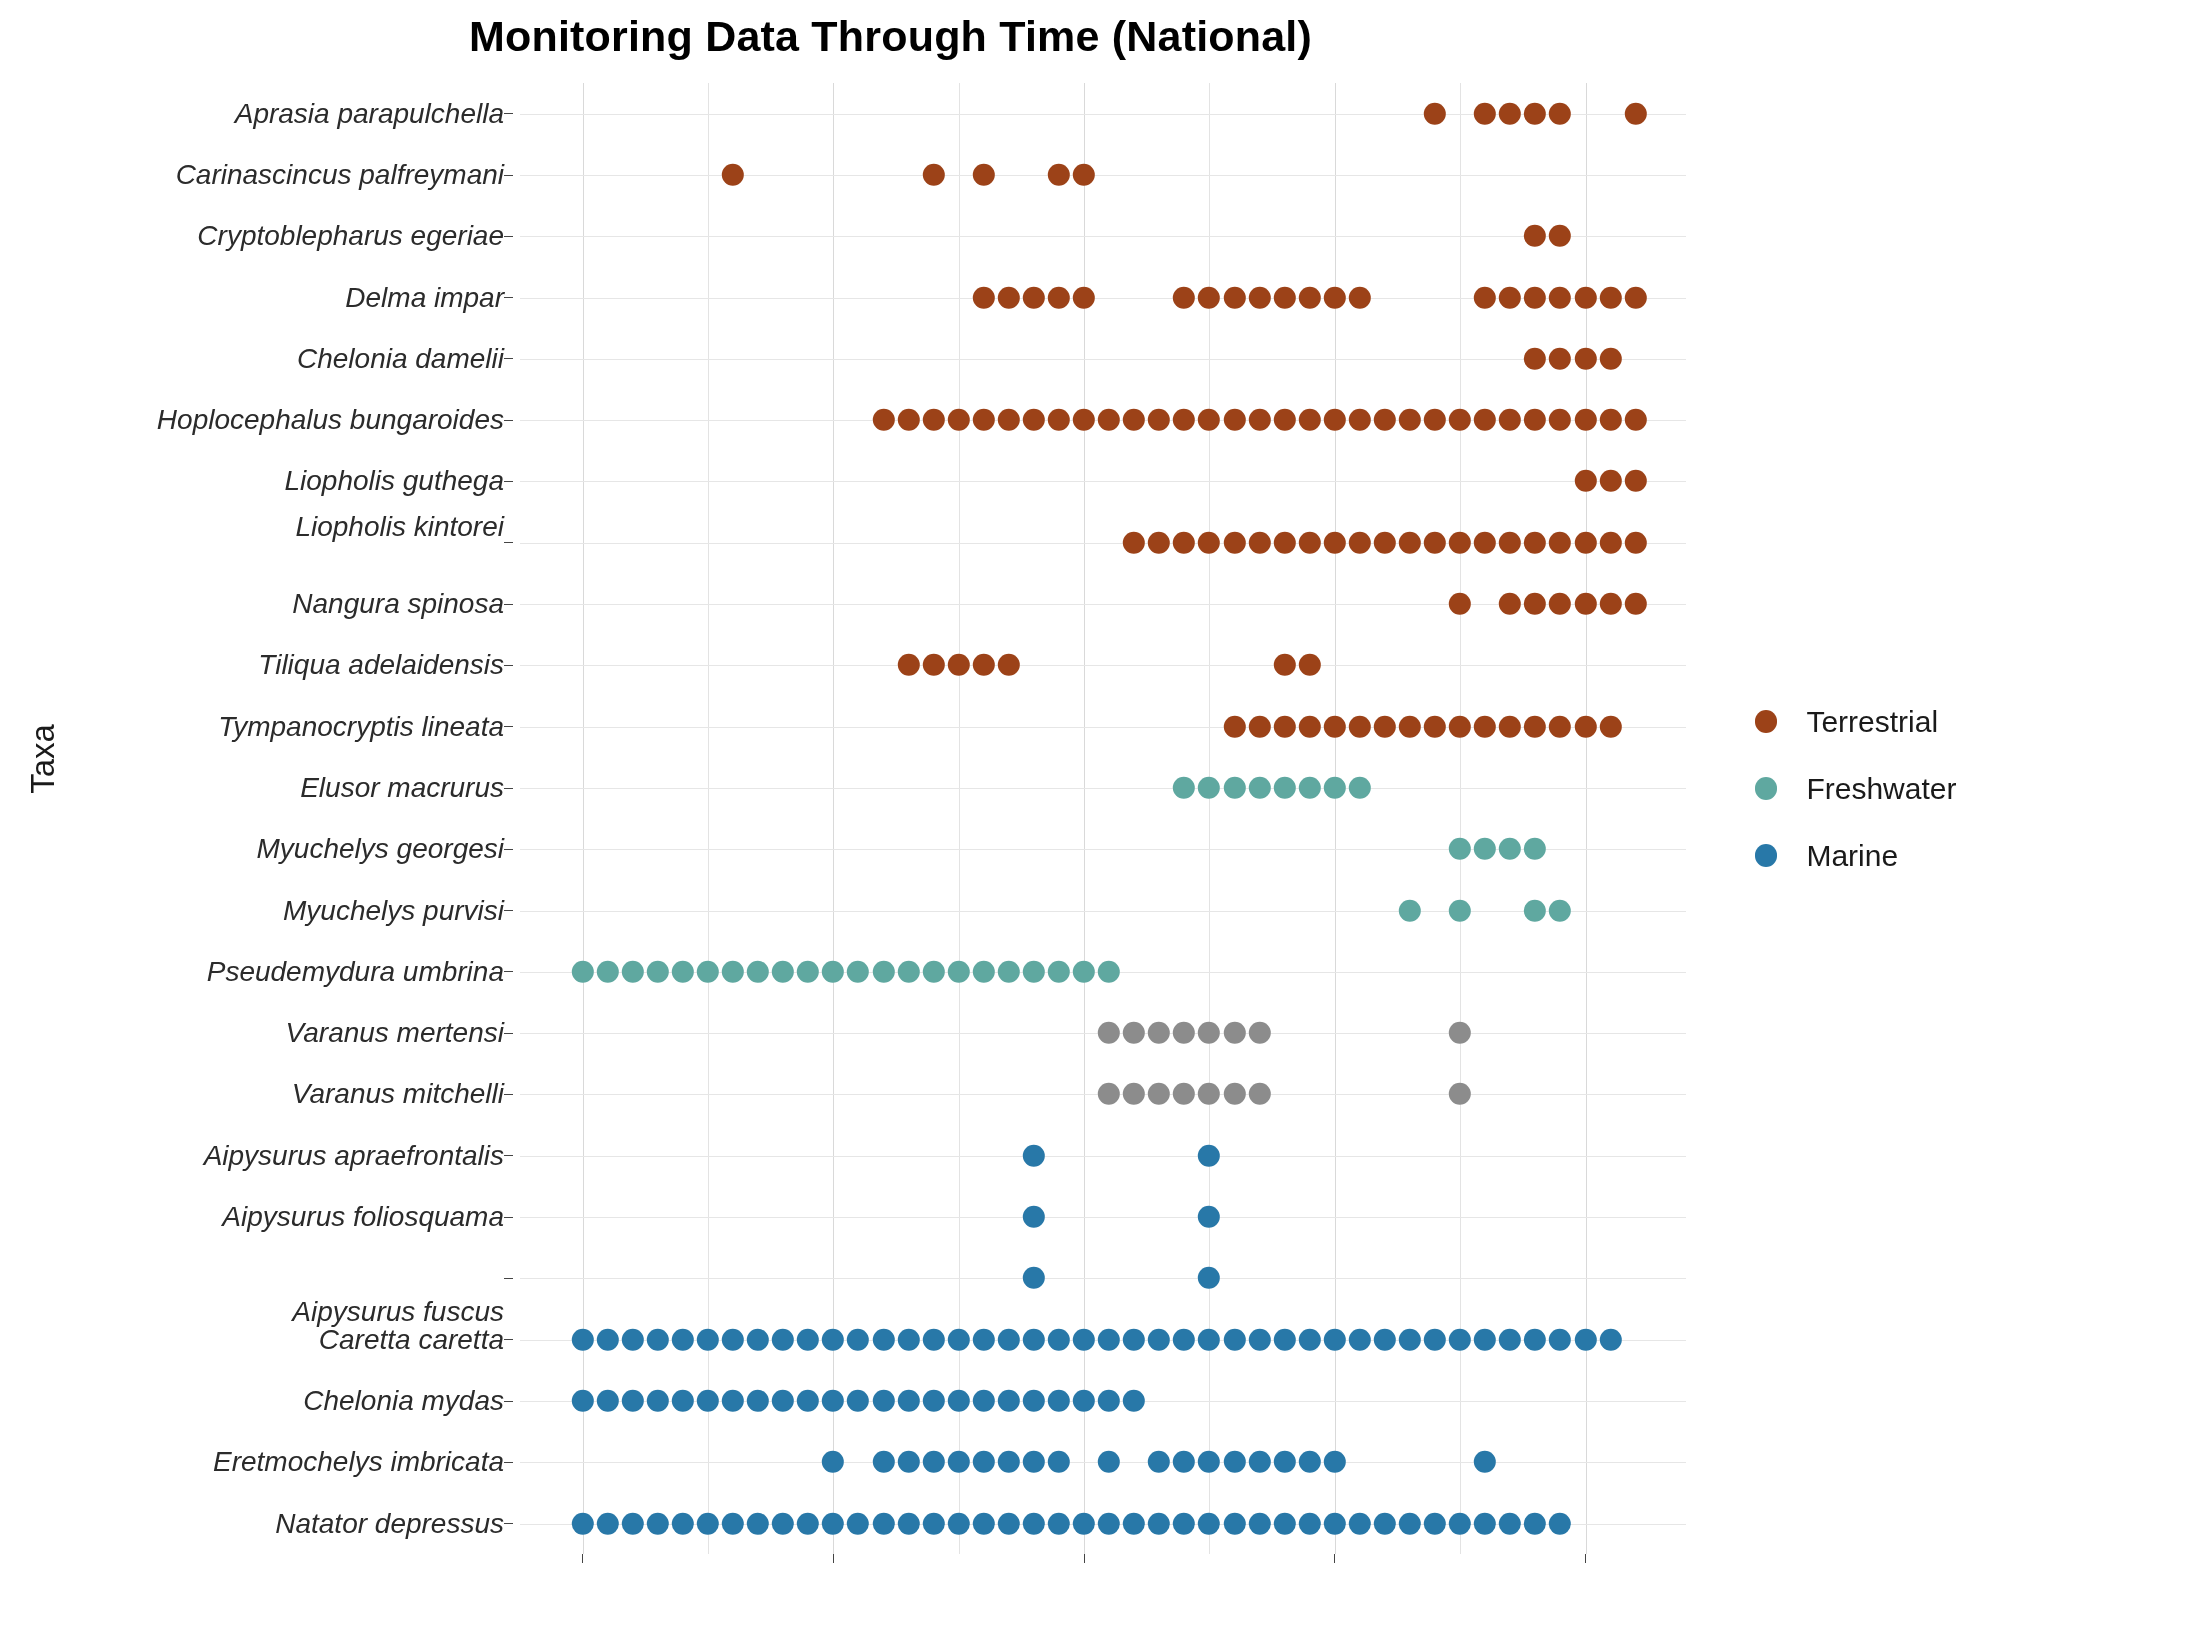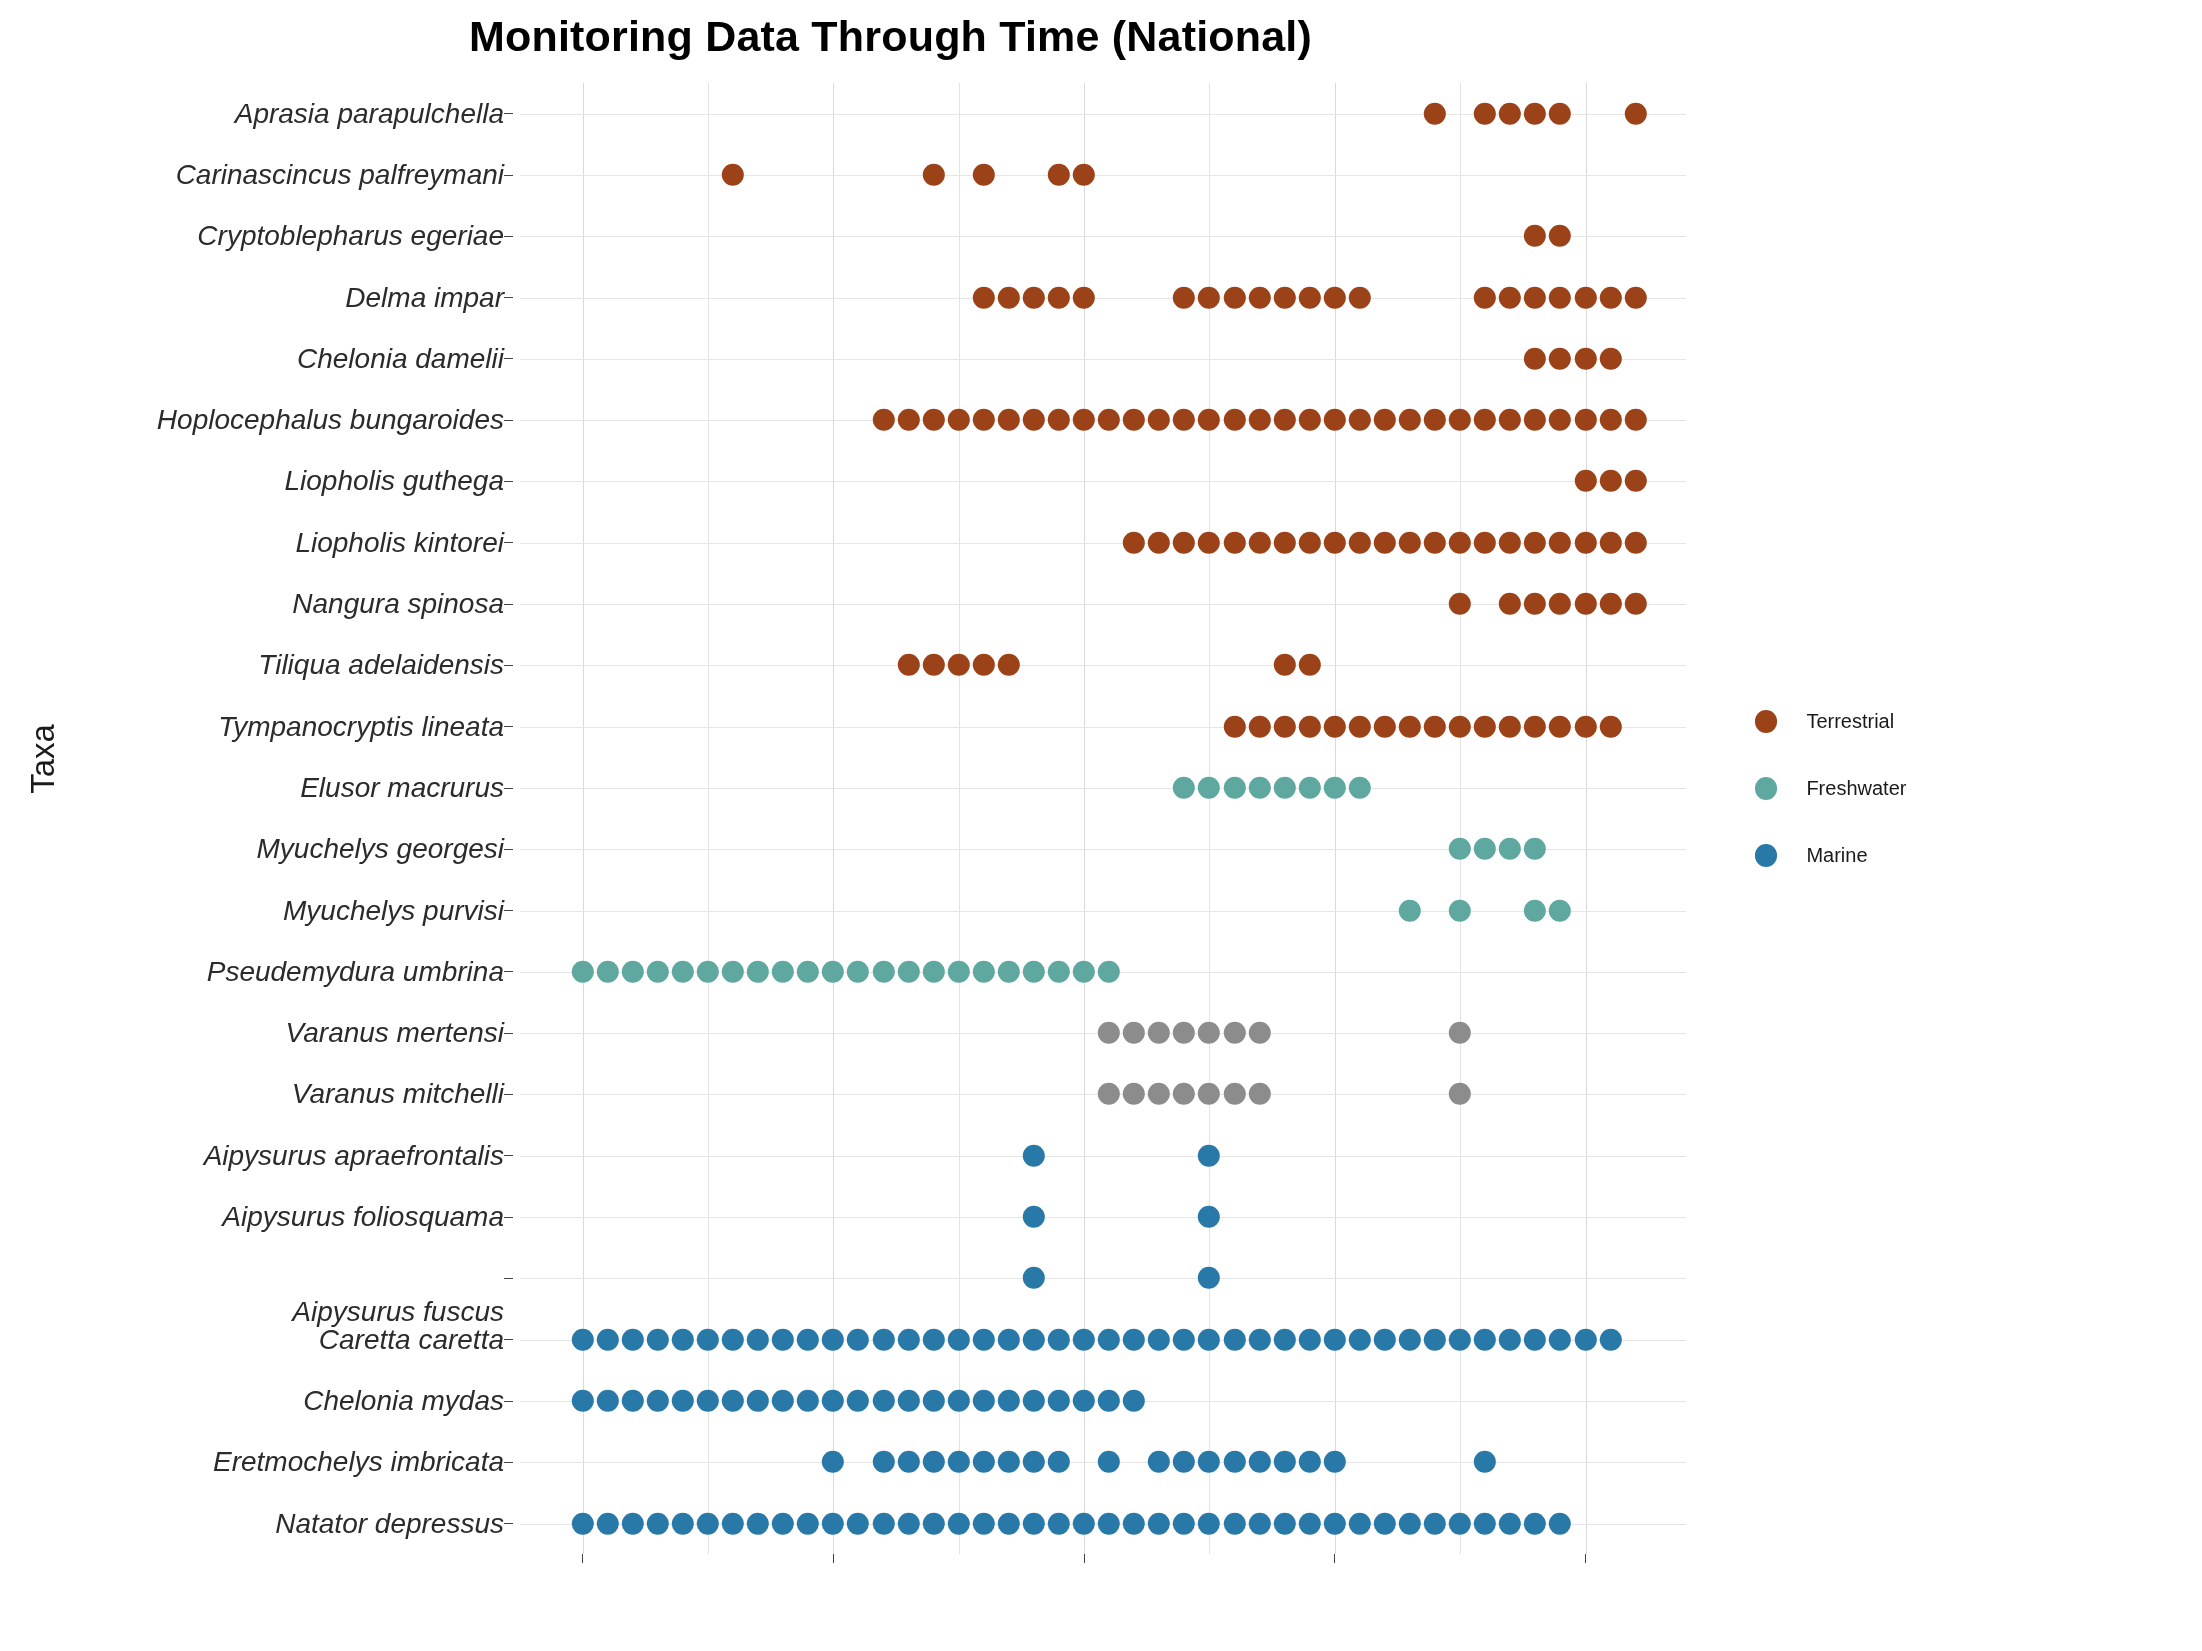--- a/index.html
+++ b/index.html
@@ -139,21 +139,21 @@
     height: 67px;
   }
   .legend-swatch {
     width: 22.4px;
     height: 22.4px;
     border-radius: 50%;
     margin-right: 29px;
     flex: 0 0 auto;
   }
   .legend-label {
-    font-size: 20px;
+    font-size: 30px;
     color: #1a1a1a;
     white-space: nowrap;
   }
 </style>
 </head>
 <body>
 
 <div id="chart-root">
 
   <div id="chart-title">Monitoring Data Through Time (National)</div>
@@ -161,21 +161,21 @@
   <div id="yaxis-title">Taxa</div>
 
   <div id="ylabels">
       <div class="ylabel" style="top: 31px;">Aprasia parapulchella</div>
       <div class="ylabel" style="top: 92px;">Carinascincus palfreymani</div>
       <div class="ylabel" style="top: 153px;">Cryptoblepharus egeriae</div>
       <div class="ylabel" style="top: 215px;">Delma impar</div>
       <div class="ylabel" style="top: 276px;">Chelonia damelii</div>
       <div class="ylabel" style="top: 337px;">Hoplocephalus bungaroides</div>
       <div class="ylabel" style="top: 398px;">Liopholis guthega</div>
-      <div class="ylabel" style="top: 460px;">Liopholis kintorei</div>
+      <div class="ylabel" style="top: 444px;">Liopholis kintorei</div>
       <div class="ylabel" style="top: 521px;">Nangura spinosa</div>
       <div class="ylabel" style="top: 582px;">Tiliqua adelaidensis</div>
       <div class="ylabel" style="top: 644px;">Tympanocryptis lineata</div>
       <div class="ylabel" style="top: 705px;">Elusor macrurus</div>
       <div class="ylabel" style="top: 766px;">Myuchelys georgesi</div>
       <div class="ylabel" style="top: 828px;">Myuchelys purvisi</div>
       <div class="ylabel" style="top: 889px;">Pseudemydura umbrina</div>
       <div class="ylabel" style="top: 950px;">Varanus mertensi</div>
       <div class="ylabel" style="top: 1011px;">Varanus mitchelli</div>
       <div class="ylabel" style="top: 1073px;">Aipysurus apraefrontalis</div>

